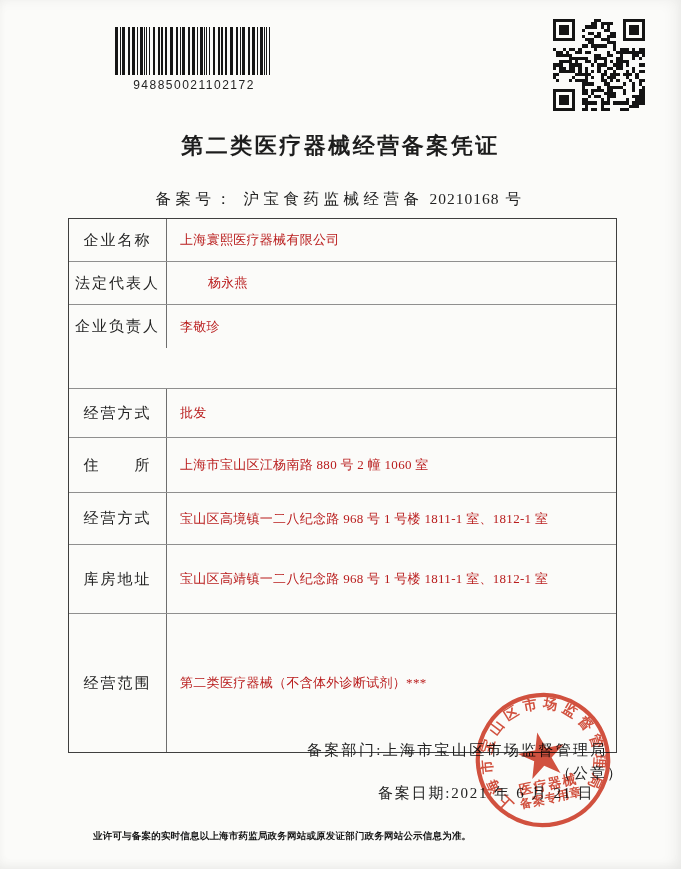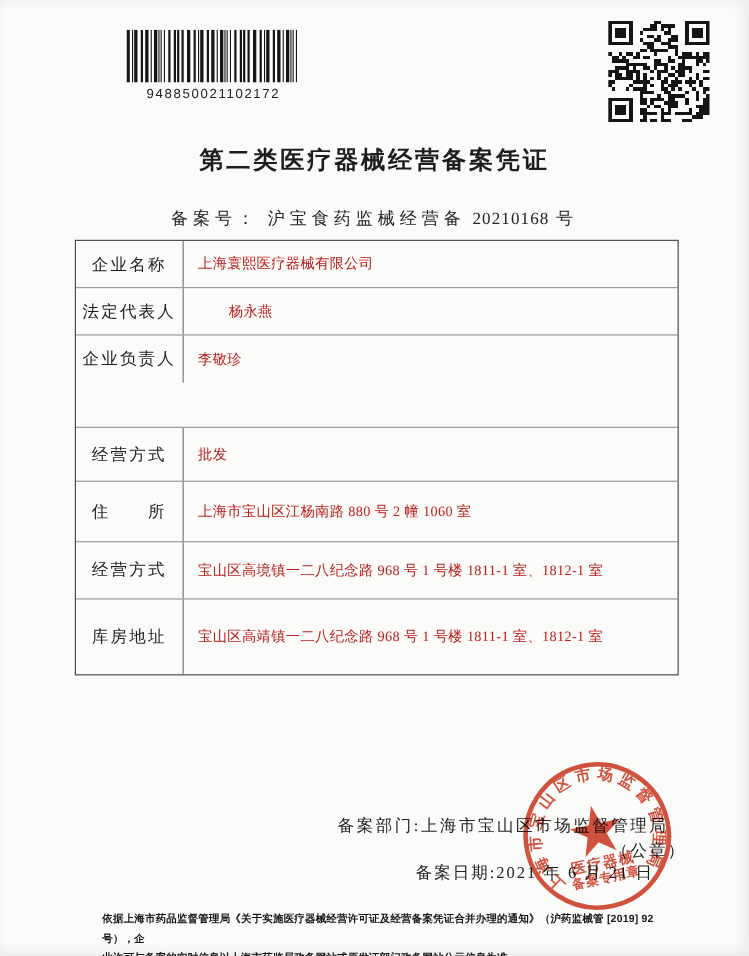--- a/index.html
+++ b/index.html
@@ -565,20 +565,24 @@
       <div class="val">上海市宝山区江杨南路 880 号 2 幢 1060 室</div>
     </div>
     <div class="row">
       <div class="lbl">经营方式</div>
       <div class="val">宝山区高境镇一二八纪念路 968 号 1 号楼 1811-1 室、1812-1 室</div>
     </div>
     <div class="row">
       <div class="lbl">库房地址</div>
       <div class="val">宝山区高靖镇一二八纪念路 968 号 1 号楼 1811-1 室、1812-1 室</div>
     </div>
+    <div class="row">
+      <div class="lbl">经营范围</div>
+      <div class="val">第二类医疗器械（不含体外诊断试剂）***</div>
+    </div>
   </div>
 
   <div class="dept">
     <span>备案部门:</span><span>上海市宝山区市场监督管理局</span>
   </div>
   <div class="gongzhang">（公章）</div>
   <div class="rdate">
     <span>备案日期:</span><span>2021 年 6 月 21 日</span>
   </div>
 
@@ -589,17 +593,16 @@
     <circle cx="100" cy="100" r="93" fill="none" stroke-width="6" stroke="#cf3a25"></circle>
     <text font-size="20" letter-spacing="7" fill="#cf3a25">
       <textPath href="#sealArc" startOffset="0">上海市宝山区市场监督管理局</textPath>
     </text>
     <polygon points="100,60 107.9,84.2 133.3,84.2 112.7,99.2 120.6,123.4 100,108.4 79.4,123.4 87.3,99.2 66.7,84.2 92.1,84.2" fill="#cf3a25"></polygon>
     <text x="100" y="142" text-anchor="middle" font-size="19" letter-spacing="2" fill="#cf3a25">医疗器械</text>
     <text x="100" y="161" text-anchor="middle" font-size="17" letter-spacing="1" fill="#cf3a25">备案专用章</text>
   </svg>
 
   <div class="fineprint">
-    <div>依据上海市药品监督管理局《关于实施医疗器械经营许可证及经营备案凭证合并办理的通知》（沪药监械管 [2019] 92 号），企</div>
     <div>业许可与备案的实时信息以上海市药监局政务网站或原发证部门政务网站公示信息为准。</div>
   </div>
 
 </div>
 
 </body></html>

